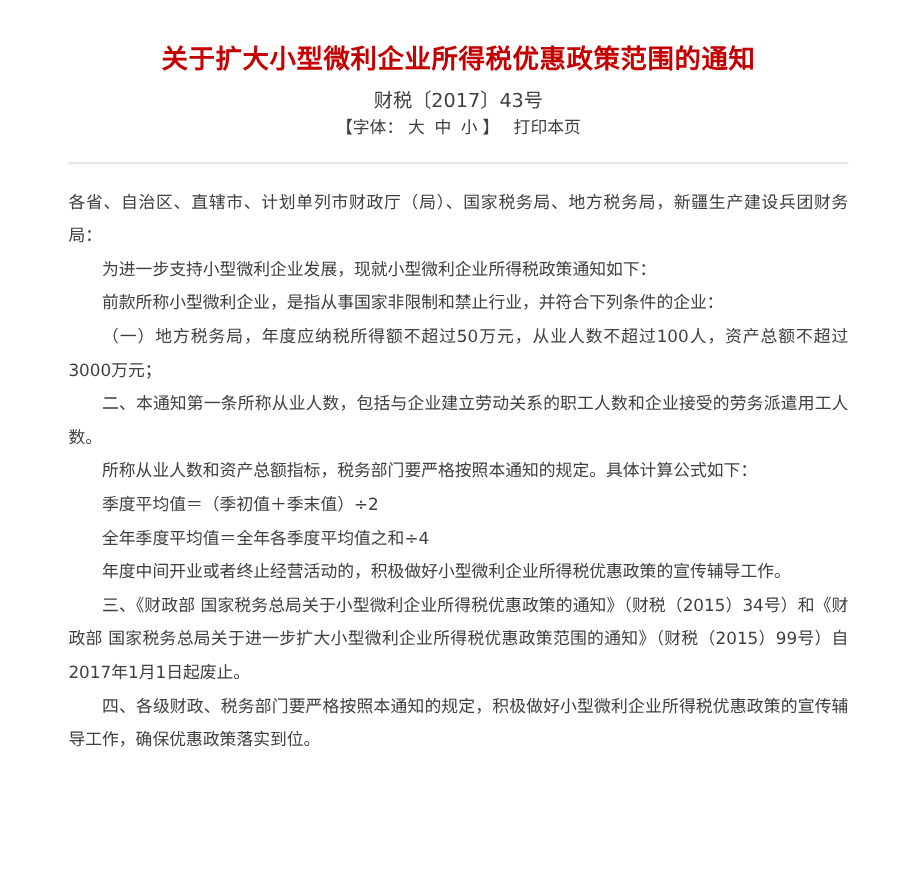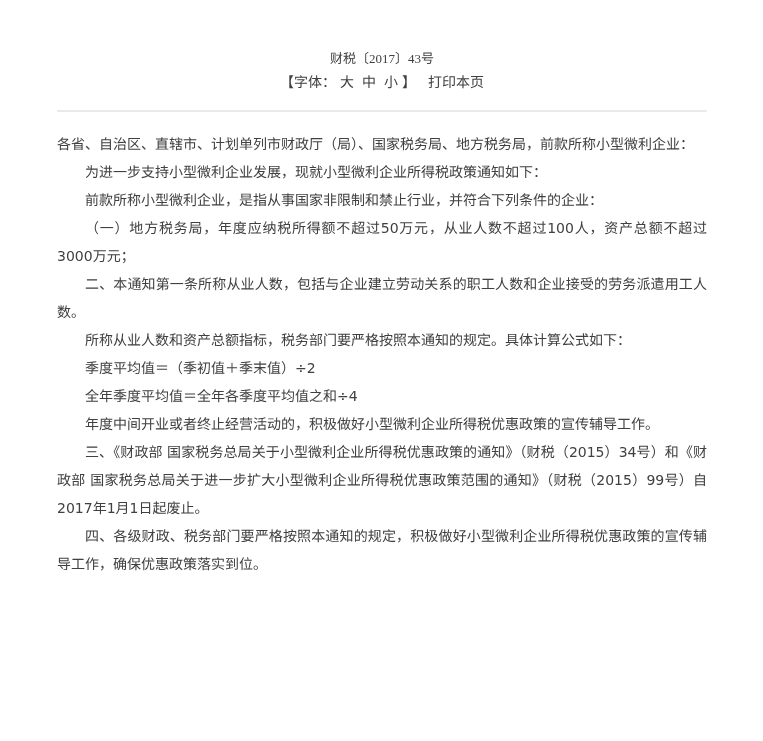--- a/index.html
+++ b/index.html
@@ -30,24 +30,23 @@
     color: #c40000;
     font-size: 22px;
     font-weight: bold;
     line-height: 24px;
     margin-top: 14px;
     letter-spacing: 0.5px;
   }
   .doc-number {
     text-align: center;
     color: #404040;
-    font-size: 13px;
+    font-size: 16px;
     line-height: 15px;
-    margin-top: 26px;
-    font-family: Liberation Serif, serif;
+    margin-top: 13px;
   }
   .toolbar {
     text-align: center;
     color: #404040;
     font-size: 14px;
     line-height: 15px;
     margin-top: 9px;
   }
   .toolbar .font-btn {
     margin: 0 4px;
@@ -77,32 +76,33 @@
   .content p.salutation {
     text-indent: 0;
   }
 </style>
 </head>
 <body>
 
 <div class="page">
 
 
+  <div class="title">关于扩大小型微利企业所得税优惠政策范围的通知</div>
 
   <div class="doc-number">财税〔2017〕43号</div>
 
   <div class="toolbar">
     <span>【字体：</span><span class="font-btn">大</span><span class="font-btn">中</span><span class="font-btn">小</span><span>】</span><span class="print-btn">打印本页</span>
   </div>
 
   <div class="divider"></div>
 
   <div class="content">
 
-    <p class="salutation">各省、自治区、直辖市、计划单列市财政厅（局）、国家税务局、地方税务局，前款所称小型微利企业：</p>
+    <p class="salutation">各省、自治区、直辖市、计划单列市财政厅（局）、国家税务局、地方税务局，新疆生产建设兵团财务局：</p>
 
     <p>为进一步支持小型微利企业发展，现就小型微利企业所得税政策通知如下：</p>
     <p>前款所称小型微利企业，是指从事国家非限制和禁止行业，并符合下列条件的企业：</p>
     <p>（一）地方税务局，年度应纳税所得额不超过50万元，从业人数不超过100人，资产总额不超过3000万元；</p>
     <p>二、本通知第一条所称从业人数，包括与企业建立劳动关系的职工人数和企业接受的劳务派遣用工人数。</p>
     <p>所称从业人数和资产总额指标，税务部门要严格按照本通知的规定。具体计算公式如下：</p>
     <p>季度平均值＝（季初值＋季末值）÷2</p>
     <p>全年季度平均值＝全年各季度平均值之和÷4</p>
     <p>年度中间开业或者终止经营活动的，积极做好小型微利企业所得税优惠政策的宣传辅导工作。</p>
     <p>三、《财政部 国家税务总局关于小型微利企业所得税优惠政策的通知》（财税（2015）34号）和《财政部 国家税务总局关于进一步扩大小型微利企业所得税优惠政策范围的通知》（财税（2015）99号）自2017年1月1日起废止。</p>

